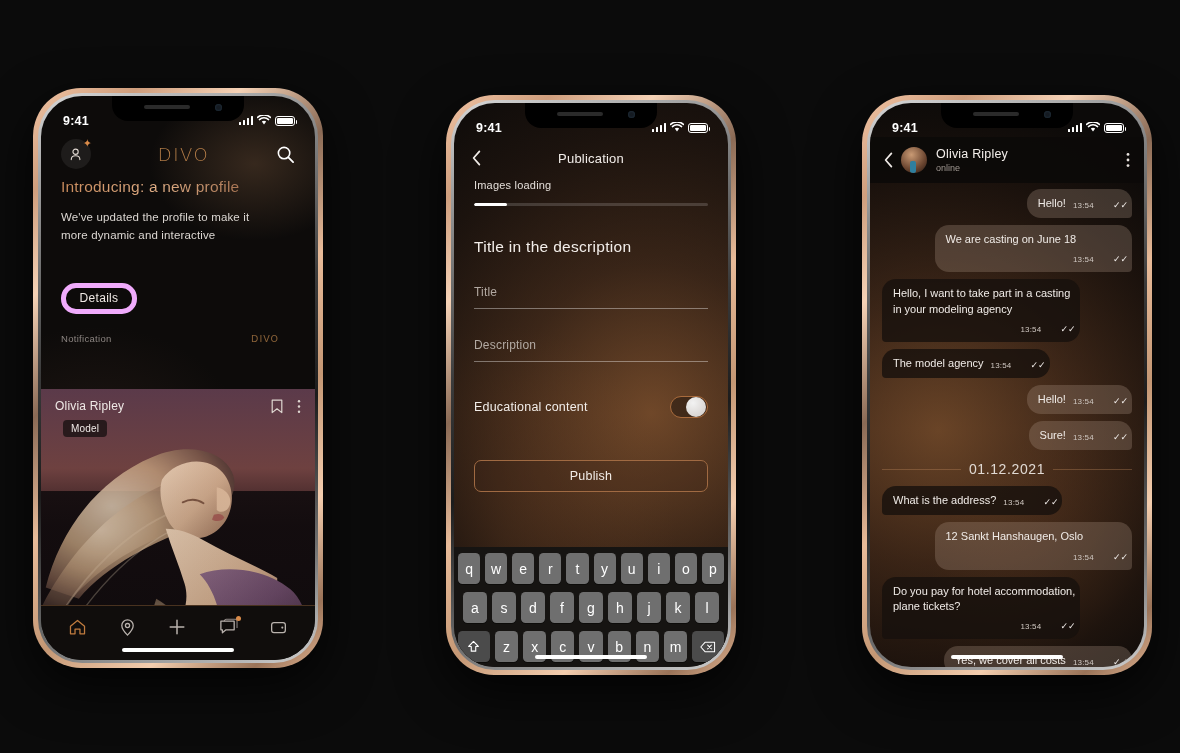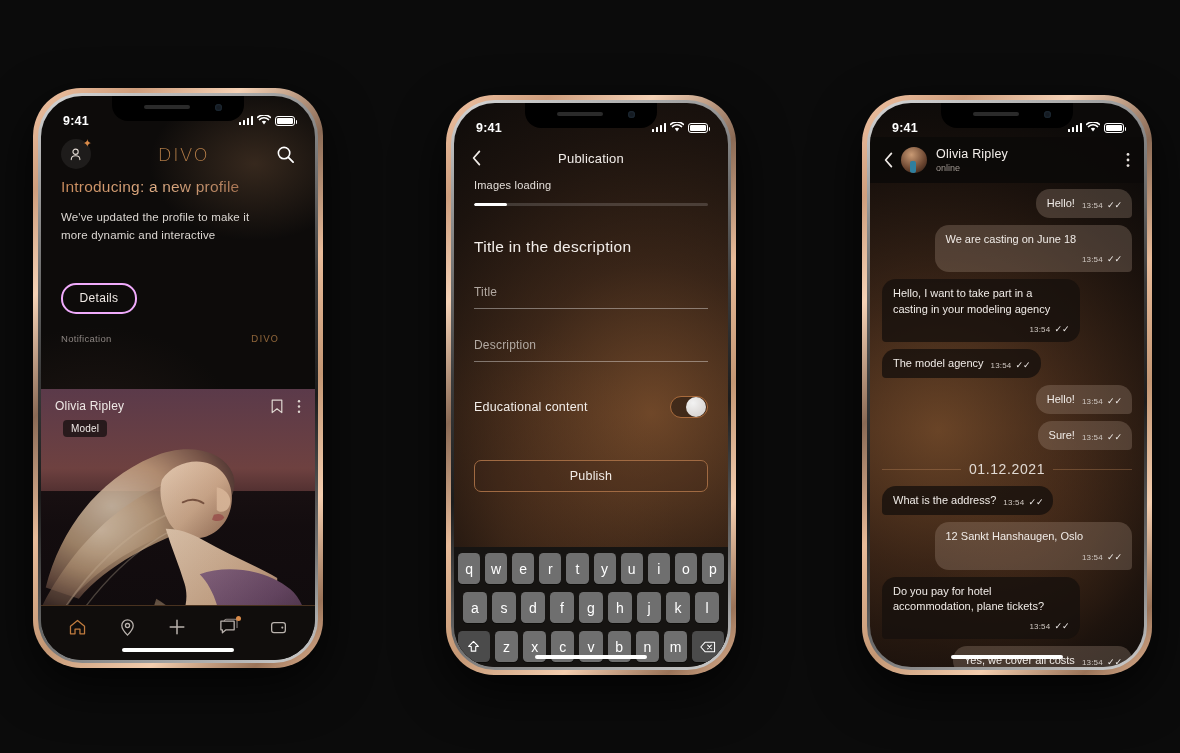--- a/index.html
+++ b/index.html
@@ -93,21 +93,21 @@
   }
   .p1-body { position:absolute; top:82px; left:0; right:16px; padding: 0 20px; z-index:20;}
   .p1-title {
     font-size: 15.5px; font-weight: 400; letter-spacing:.2px;
     background: linear-gradient(90deg,#c98b5c 0%,#e0ae86 45%,#8e5a3c 100%);
     -webkit-background-clip: text; background-clip: text; color: transparent;
   }
   .p1-sub { margin-top: 13px; font-size: 11.5px; line-height:1.55; color:#dcd7d2; letter-spacing:.15px;}
   .details-btn {
     margin-top: 38px; width: 76px; height: 31px;
-    border: 2px solid #f0abfc; border-radius: 15px;
+    border: 5px solid #f0abfc; border-radius: 15px;
     display:flex;align-items:center;justify-content:center;
     color:#efe9e4; font-size:12px; letter-spacing:.3px;
   }
   .notif-row {
     margin-top: 19px; display:flex; align-items:center; justify-content:space-between;
     font-size: 9.5px; color:#8b8480; letter-spacing:.3px;
   }
   .notif-row .brand-sm { color:#8a6238; letter-spacing:1px; font-family:"DejaVu Sans",sans-serif;}
 
   .card {
@@ -211,28 +211,28 @@
     background: radial-gradient(circle at 40% 30%, #c99a74, #6a4530 60%, #241610);
     position:relative; flex:none;
   }
   .chat-av::after{ content:""; position:absolute; left:9px; bottom:0; width:6px;height:12px;background:#2f7f9e; border-radius:2px;}
   .chat-name { color:#f4efeb; font-size:12.5px; letter-spacing:.2px; line-height:1.15;}
   .chat-status { color:#a09892; font-size:9px; margin-top:2px;}
   .chat-more { margin-left:auto; color:#e8e2de; letter-spacing:0; font-size:14px;}
   .msgs { position:absolute; top:80px; left:0; right:0; bottom:62px; padding: 6px 12px 0; z-index:20;
           display:flex; flex-direction:column; gap:7px;}
   .bub {
-    max-width: 79%; padding: 7px 10px 7px 11px; border-radius: 14px;
+    max-width: 79%; padding: 7px 4px 7px 11px; border-radius: 14px;
     font-size: 11px; line-height:1.38; color:#f0ebe7; position:relative;
     display:flex; align-items:flex-end; gap:7px; flex-wrap:wrap;
   }
   .bub.in  { align-self:flex-start; background: rgba(22,16,13,.80); border-radius:14px 14px 14px 4px;}
   .bub.out { align-self:flex-end;  background: rgba(168,146,130,.30); border-radius:14px 14px 4px 14px;}
   .bub .txt { flex: 1 1 auto; }
-  .bub .meta { display:flex; align-items:center; gap:4px; margin-left:auto; flex: 0 0 auto;}
+  .bub .meta { display:flex; align-items:center; gap:19px; margin-left:auto; flex: 0 0 auto;}
   .bub .time { font-size:8px; color:#cfc7c1; letter-spacing:.2px;}
   .bub .ticks { font-size:9px; color:#f3efec; line-height:1;}
   .datesep { display:flex; align-items:center; gap:8px; margin: 4px 0 2px; }
   .datesep .ln { flex:1; height:1px; background: rgba(196,140,94,.35);}
   .datesep .dt { font-size:14px; color:#e0d9d3; letter-spacing:.6px;}
   .composer {
     position:absolute; left:0; right:0; bottom:0; height:62px; z-index:30;
     display:flex; align-items:center; gap:8px; padding: 0 12px 16px;
   }
   .clip {

